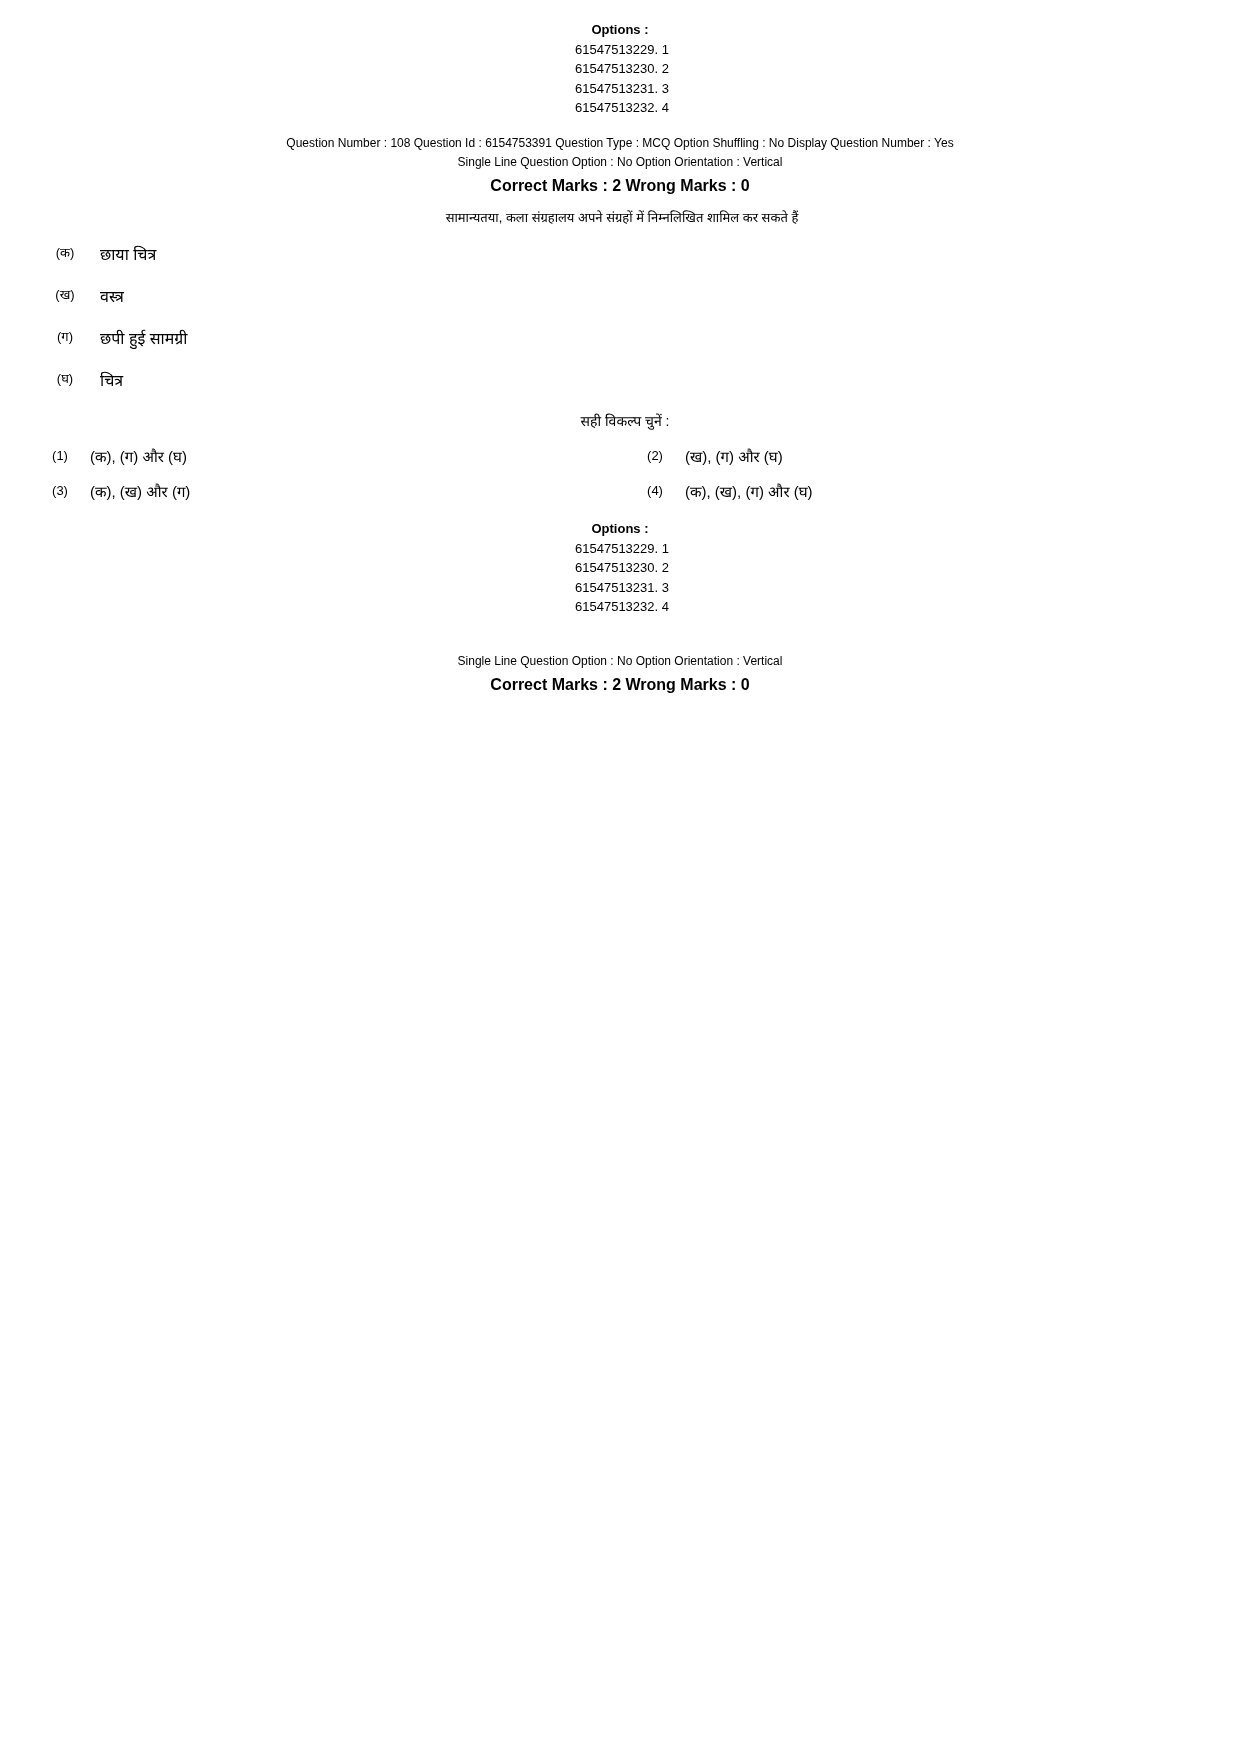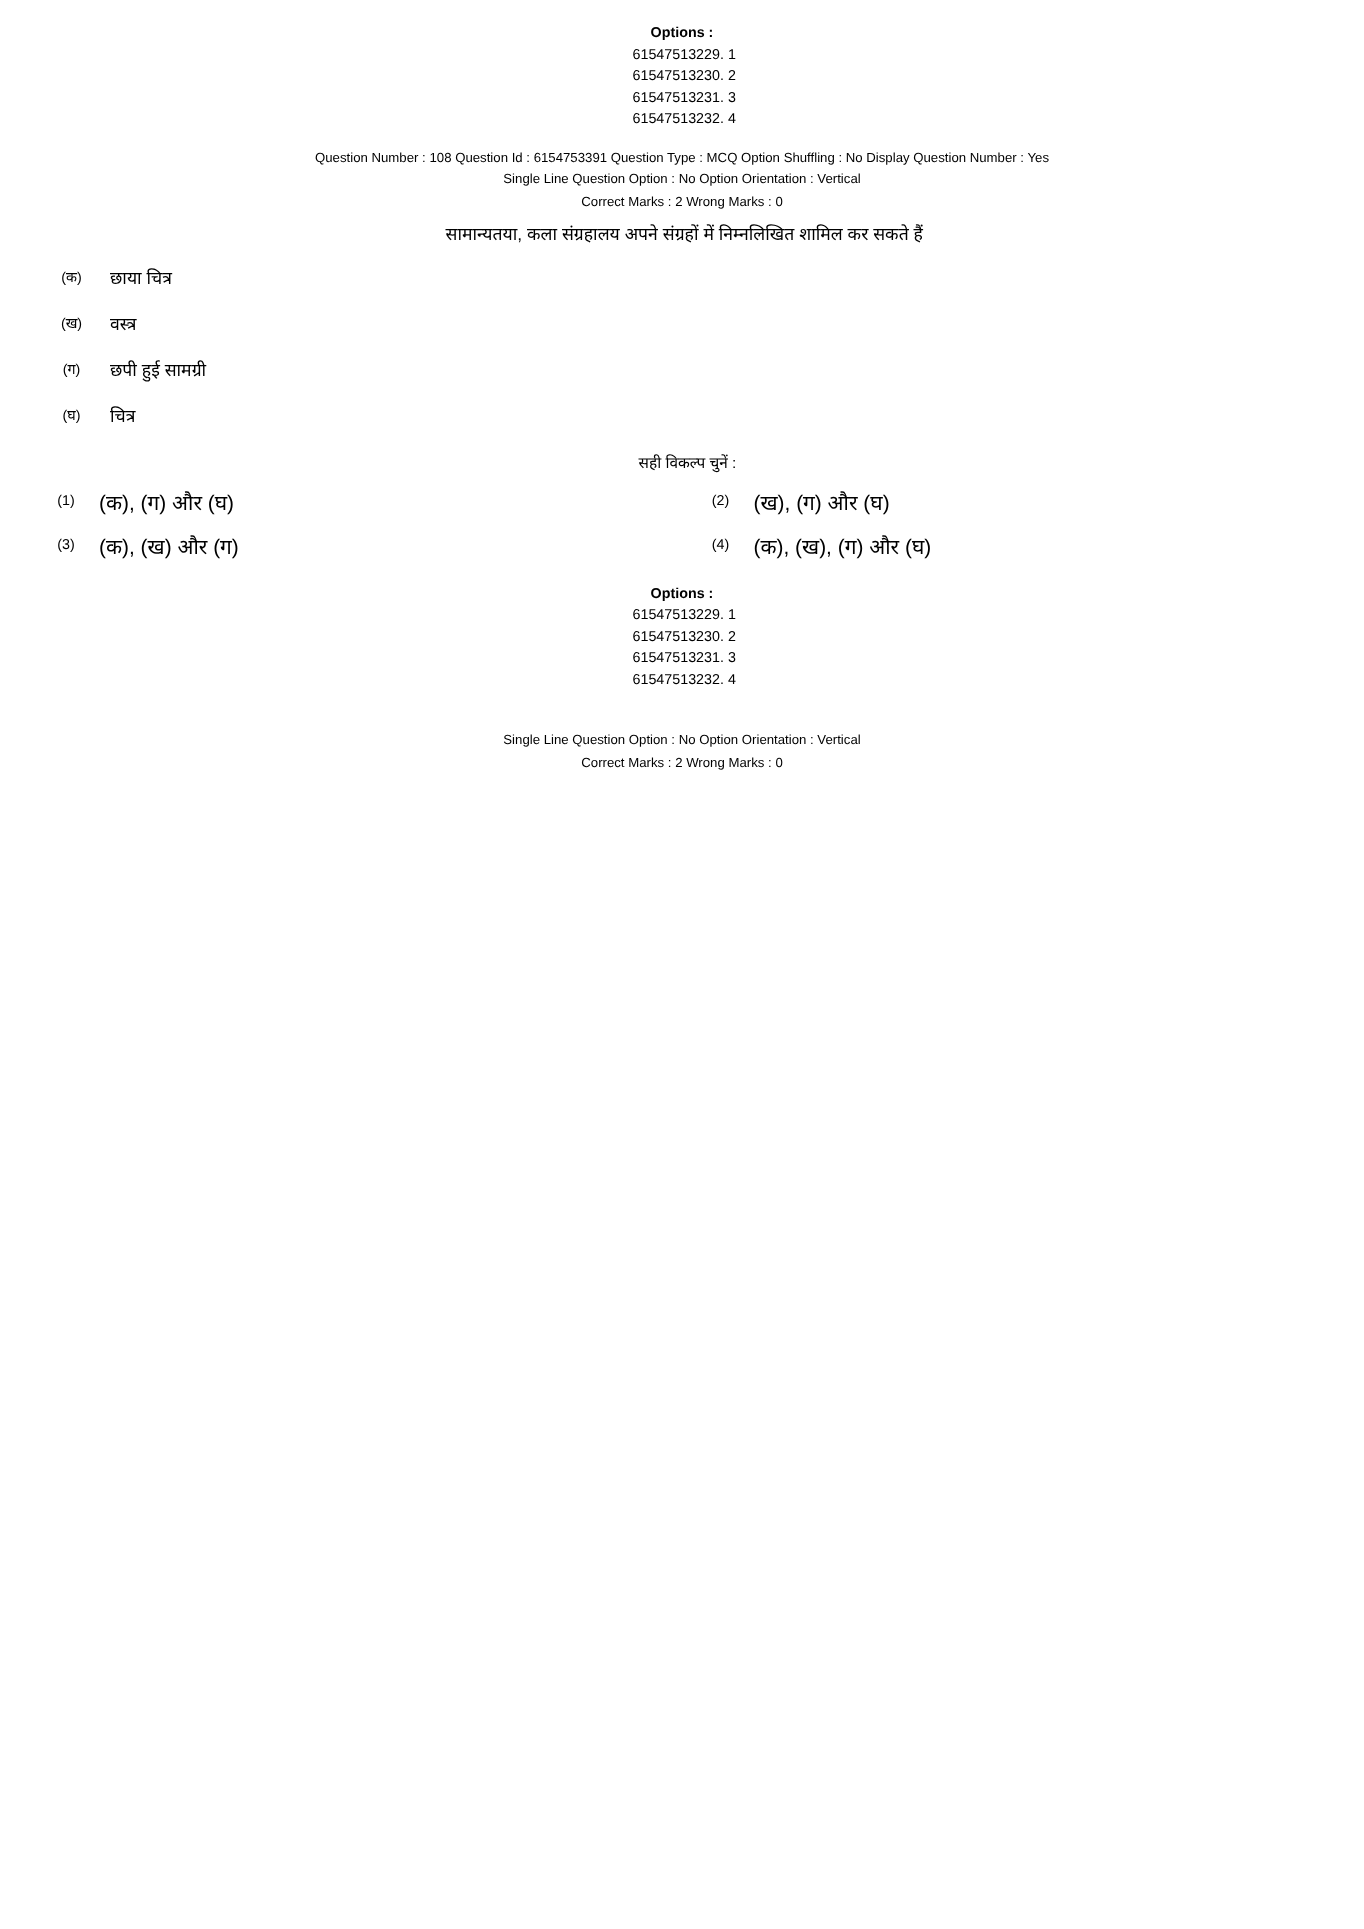--- a/index.html
+++ b/index.html
@@ -27,26 +27,26 @@
       margin-left: 4px;
     }
     .question-meta {
       font-size: 12px;
       font-weight: normal;
       margin-top: 16px;
       margin-bottom: 2px;
       line-height: 1.6;
     }
     .marks-info {
-      font-size: 12px;
-      font-weight: normal;
+      font-size: 16px;
+      font-weight: bold;
       margin-bottom: 10px;
     }
     .question-text {
-      font-size: 16px;
+      font-size: 13px;
       margin-bottom: 16px;
       padding-left: 4px;
     }
     .answer-options {
       margin: 0 0 14px 0;
     }
     .answer-option-row {
       display: flex;
       align-items: flex-start;
       margin-bottom: 18px;
@@ -73,21 +73,21 @@
     }
     .mcq-option {
       display: flex;
       align-items: flex-start;
       font-size: 13px;
     }
     .mcq-num {
       min-width: 60px;
     }
     .mcq-val {
-      font-size: 19px;
+      font-size: 15px;
     }
   </style>
 </head>
 <body>
 
 <div class="options-section">
   <span class="options-label">Options :</span>
   <div>
     <span class="option-item">61547513229. 1</span>
     <span class="option-item">61547513230. 2</span>

